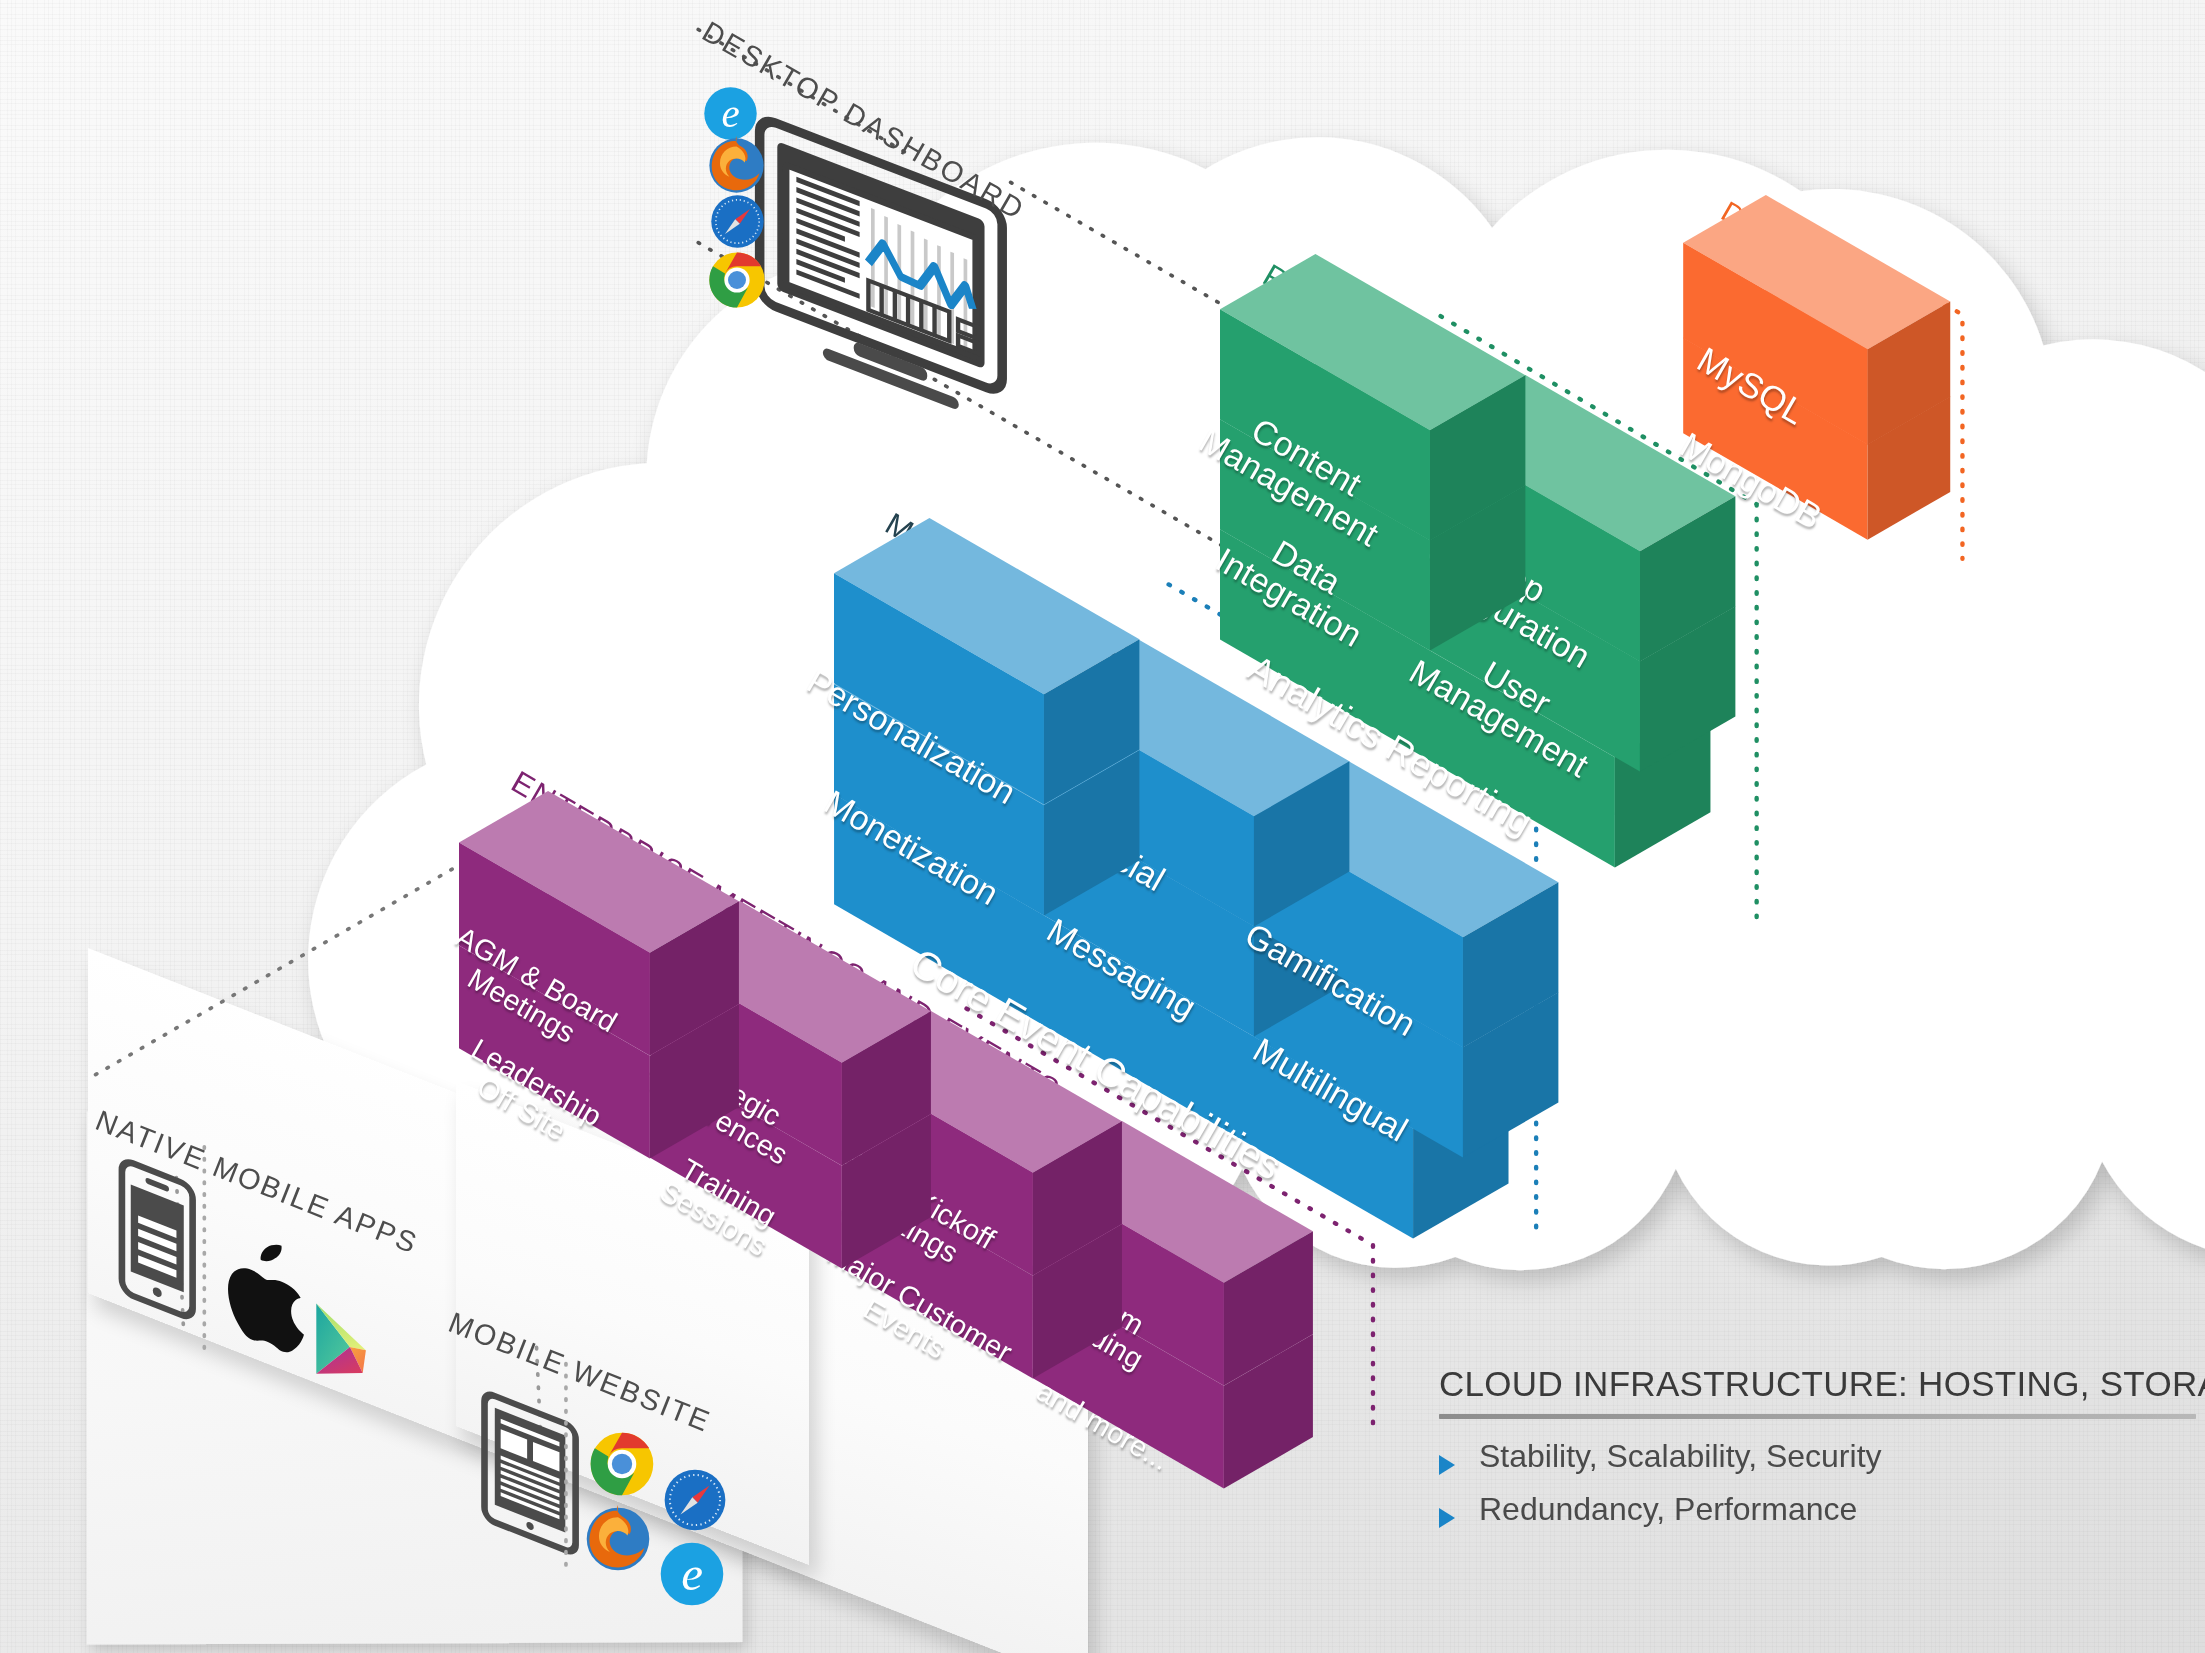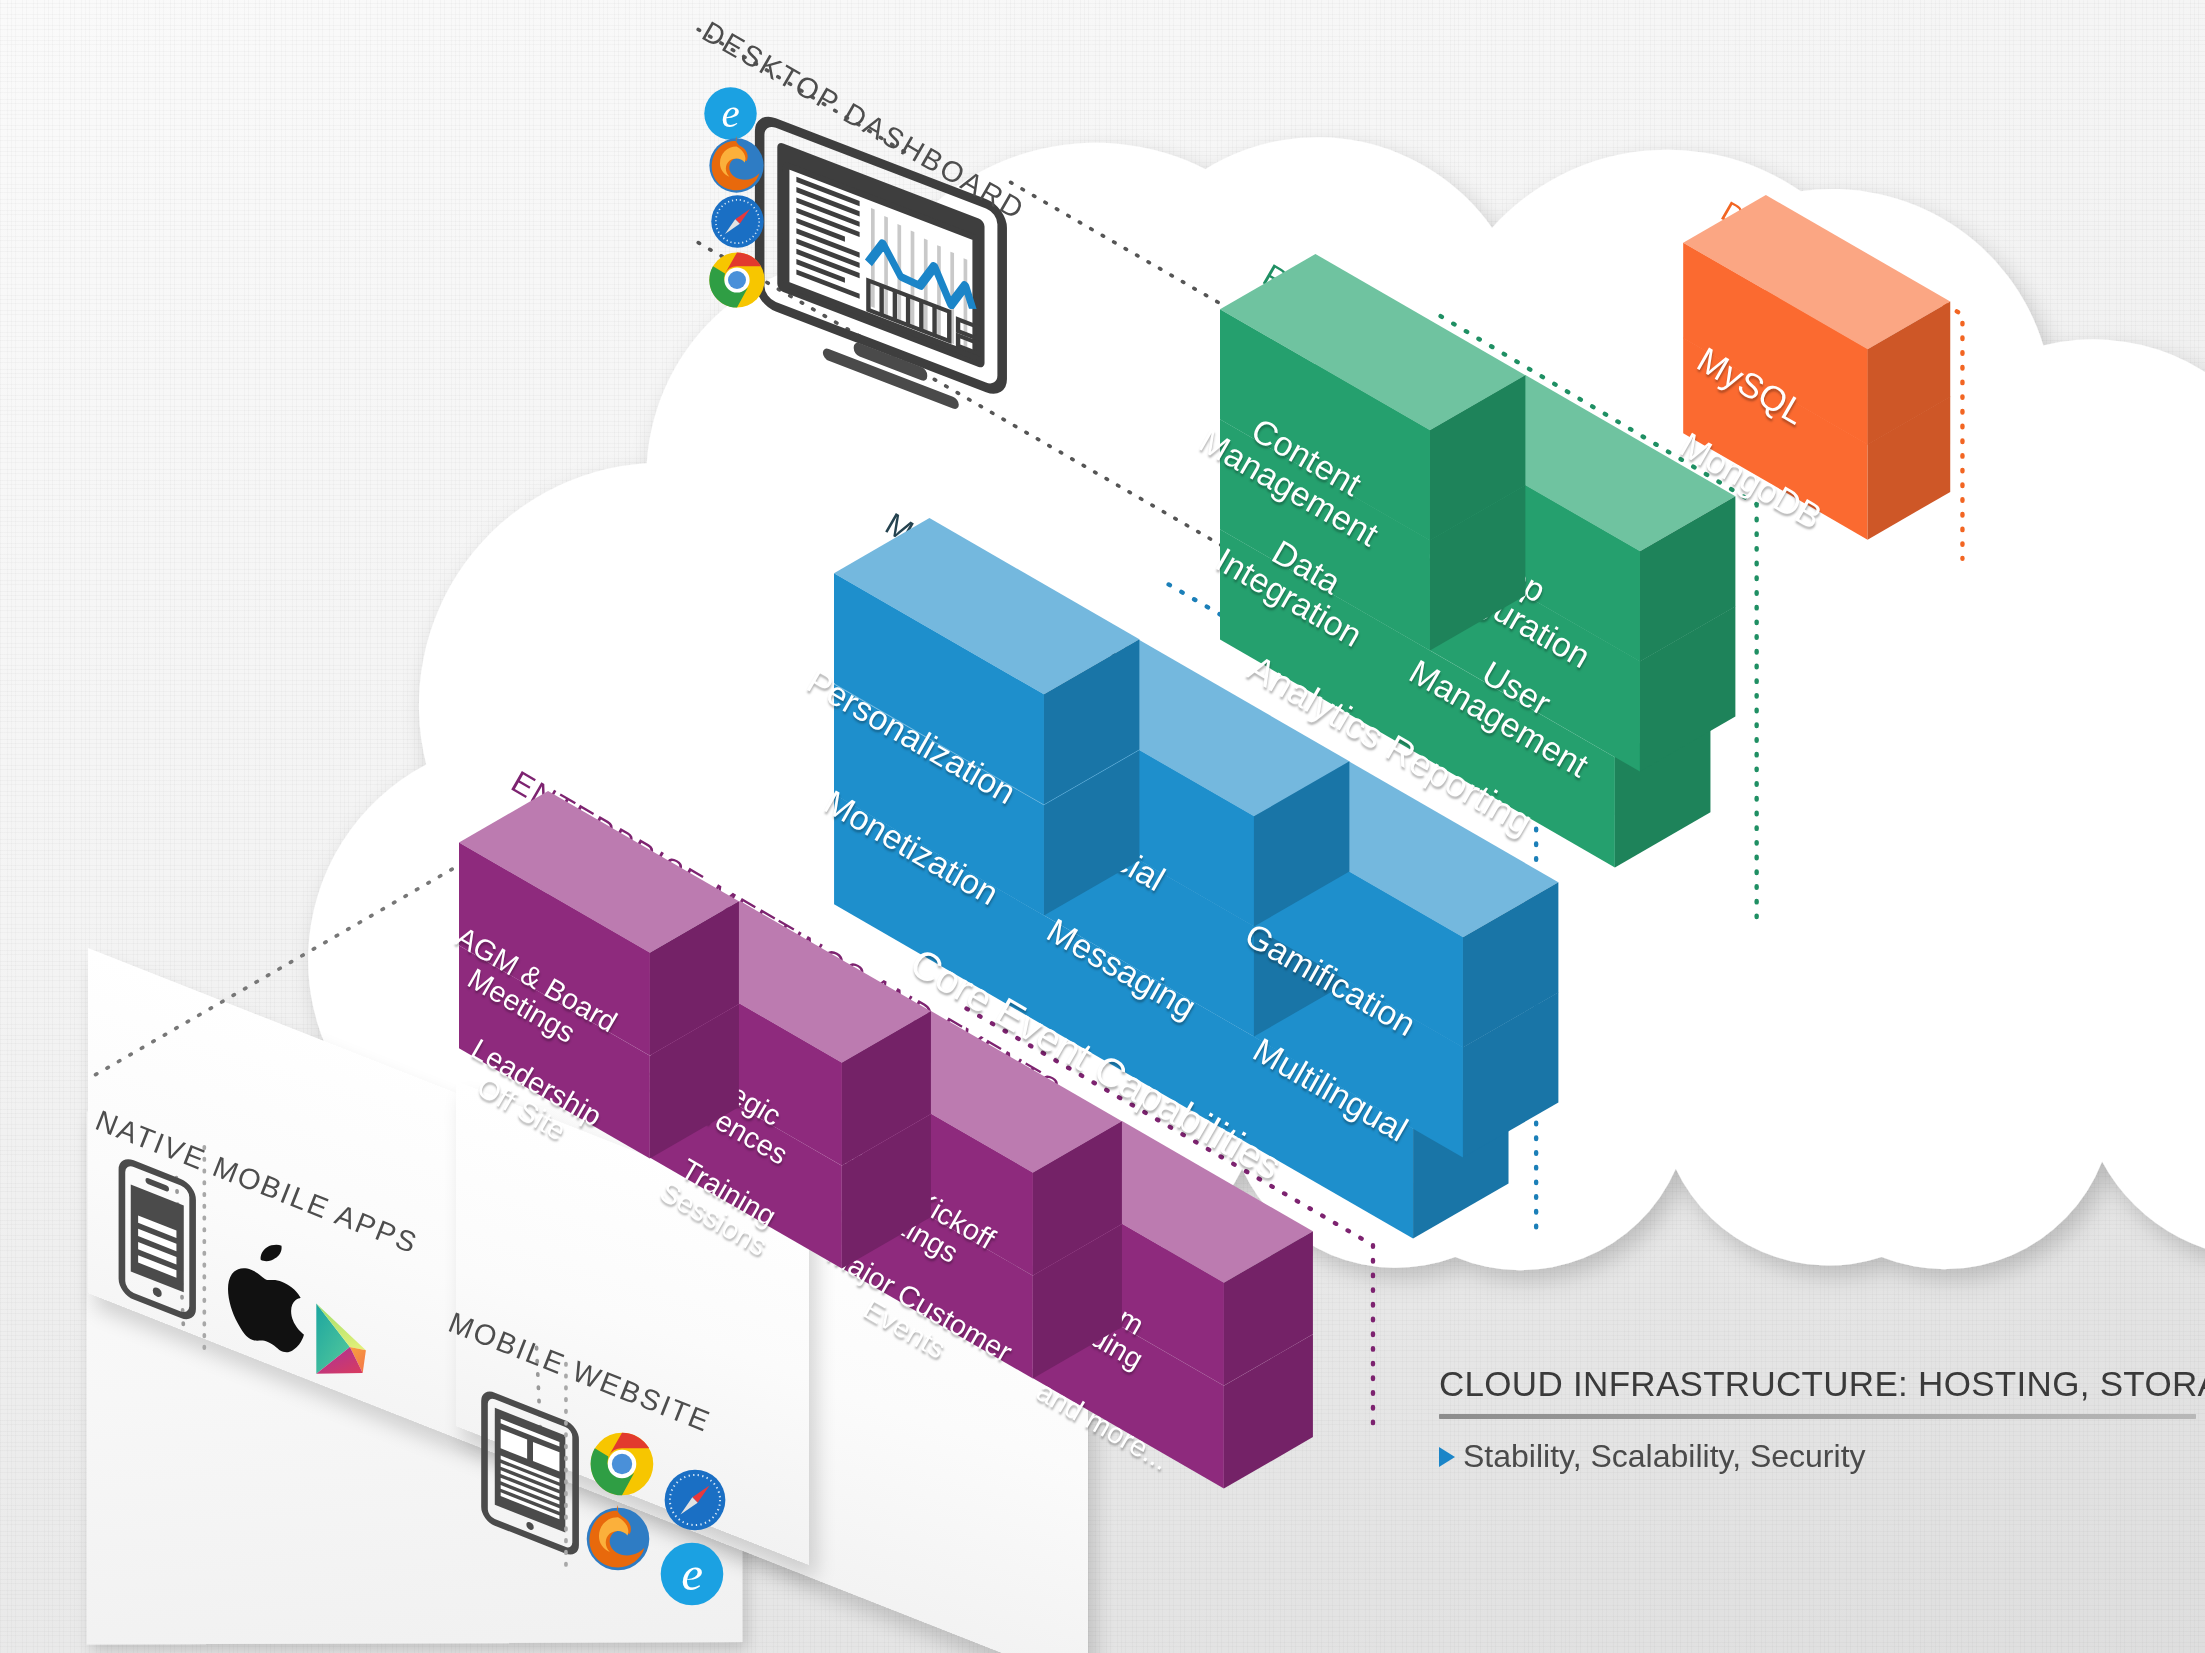--- a/index.html
+++ b/index.html
@@ -32,21 +32,21 @@
   
   .panel-label{
     position:absolute;transform-origin:0 0;white-space:nowrap;
     color:#4d4d4d;letter-spacing:2.2px;font-size:29px;
   }
 
   
   #infra{position:absolute;left:1439px;top:1364px;width:757px;}
   #infra .t{font-size:35px;color:#3a3a3a;letter-spacing:0.3px;white-space:nowrap;}
   #infra .rule{height:5.1px;background:linear-gradient(90deg,#8d8d8d,#b8b8b8);margin:10.3px 0 19px 0;border-radius:0.7px;}
-  #infra .bul{display:flex;align-items:center;gap:8px;margin-bottom:16px;}
+  #infra .bul{display:flex;align-items:flex-end;gap:24px;margin-bottom:16px;}
   #infra .tri{width:0;height:0;border-left:16px solid #1b85c8;border-top:10.3px solid transparent;border-bottom:10.3px solid transparent;flex:0 0 auto;}
   #infra .bt{font-size:32px;color:#4a4a4a;white-space:nowrap;}
 </style>
 </head>
 <body>
 
 <svg class="layer" width="2205" height="1654" viewBox="0 0 3000 2250">
   <defs>
     <filter id="cloudshadow" x="-20%" y="-20%" width="150%" height="150%">
       <feDropShadow dx="10" dy="14" stdDeviation="16" flood-color="#000" flood-opacity="0.18"></feDropShadow>
@@ -497,14 +497,18 @@
   <div class="panel-label" style="left:456px;top:1306px;transform:rotate(21.5deg);">MOBILE WEBSITE</div>
 </div>
 
 <div id="infra">
   <div class="t">CLOUD INFRASTRUCTURE: HOSTING, STORAGE</div>
   <div class="rule"></div>
   <div class="bul">
     <span class="tri"></span>
     <span class="bt">Stability, Scalability, Security</span>
   </div>
+  <div class="bul">
+    <span class="tri"></span>
+    <span class="bt">Redundancy, Performance</span>
+  </div>
 </div>
 
 
 </body></html>

